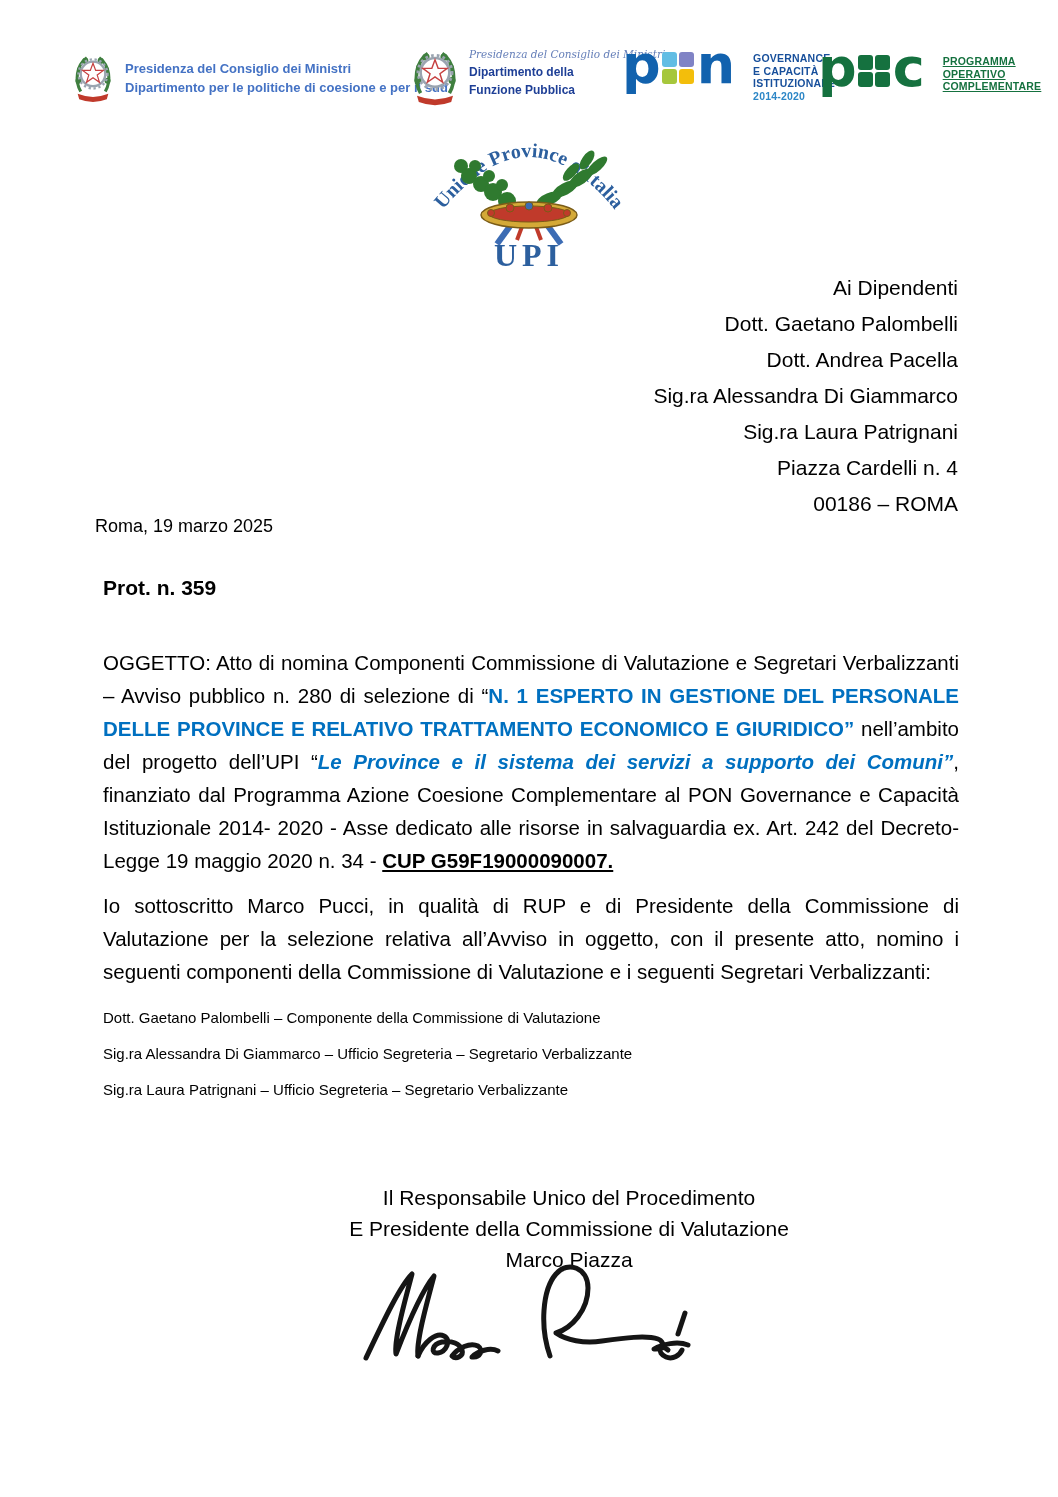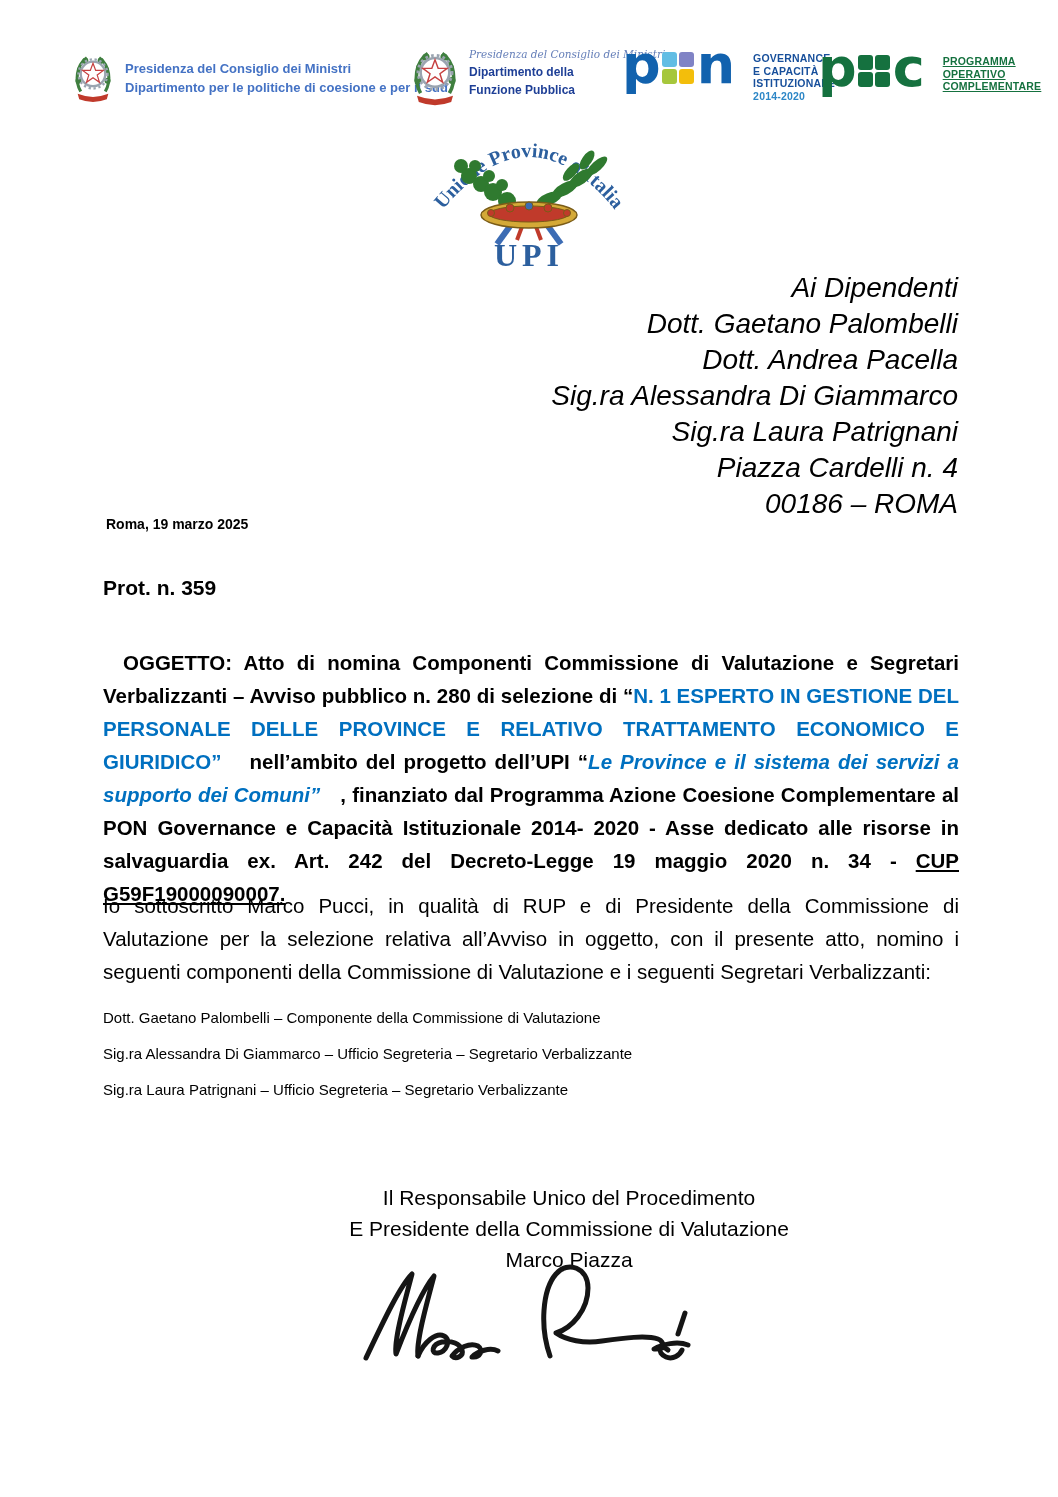--- a/index.html
+++ b/index.html
@@ -28,26 +28,26 @@
   #logo-pon .years{color:#2C86C6;}
   #logo-poc{left:818px;top:53px;align-items:flex-start;}
   #logo-poc .acro-letter{color:var(--poc-green,#15713F);}
   #logo-poc .sq{background:var(--poc-green,#15713F);}
   #logo-poc .logo-caption{color:var(--poc-green,#15713F);text-decoration:underline;}
 
   #logo-upi{position:absolute;left:429px;top:118px;width:200px;height:156px;}
 
   
   .recipients{position:absolute;right:100px;top:270px;text-align:right;
-              font-size:28px;line-height:36px;font-style:italic;}
-  .date-line{position:absolute;left:106px;top:516px;font-size:14px;font-weight:bold;}
+              font-size:21px;line-height:36px;}
+  .date-line{position:absolute;left:95px;top:516px;font-size:18px;}
   .protocol{position:absolute;left:103px;top:576px;font-size:21px;font-weight:bold;}
   .subject{position:absolute;left:103px;top:646px;width:856px;font-size:20.5px;
            line-height:33px;text-align:justify;}
-  .run.b{font-weight:bold;margin-left:20px;}
+  .run.b{font-weight:normal;}
   .run.bblue{font-weight:bold;color:var(--accent,#0070C0);}
   .run.bbluei{font-weight:bold;font-style:italic;color:var(--accent,#0070C0);}
   .run.bu{font-weight:bold;text-decoration:underline;}
   .body-par{position:absolute;left:103px;top:889px;width:856px;font-size:20.5px;
             line-height:33px;text-align:justify;}
   .nominees{position:absolute;left:103px;top:1000px;font-size:15px;line-height:36px;}
   .sig-block{position:absolute;left:0;top:1182px;width:100%;text-align:center;
              font-size:21px;line-height:31px;padding-left:40px;}
   #signature{position:absolute;left:352px;top:1258px;}
 </style>

